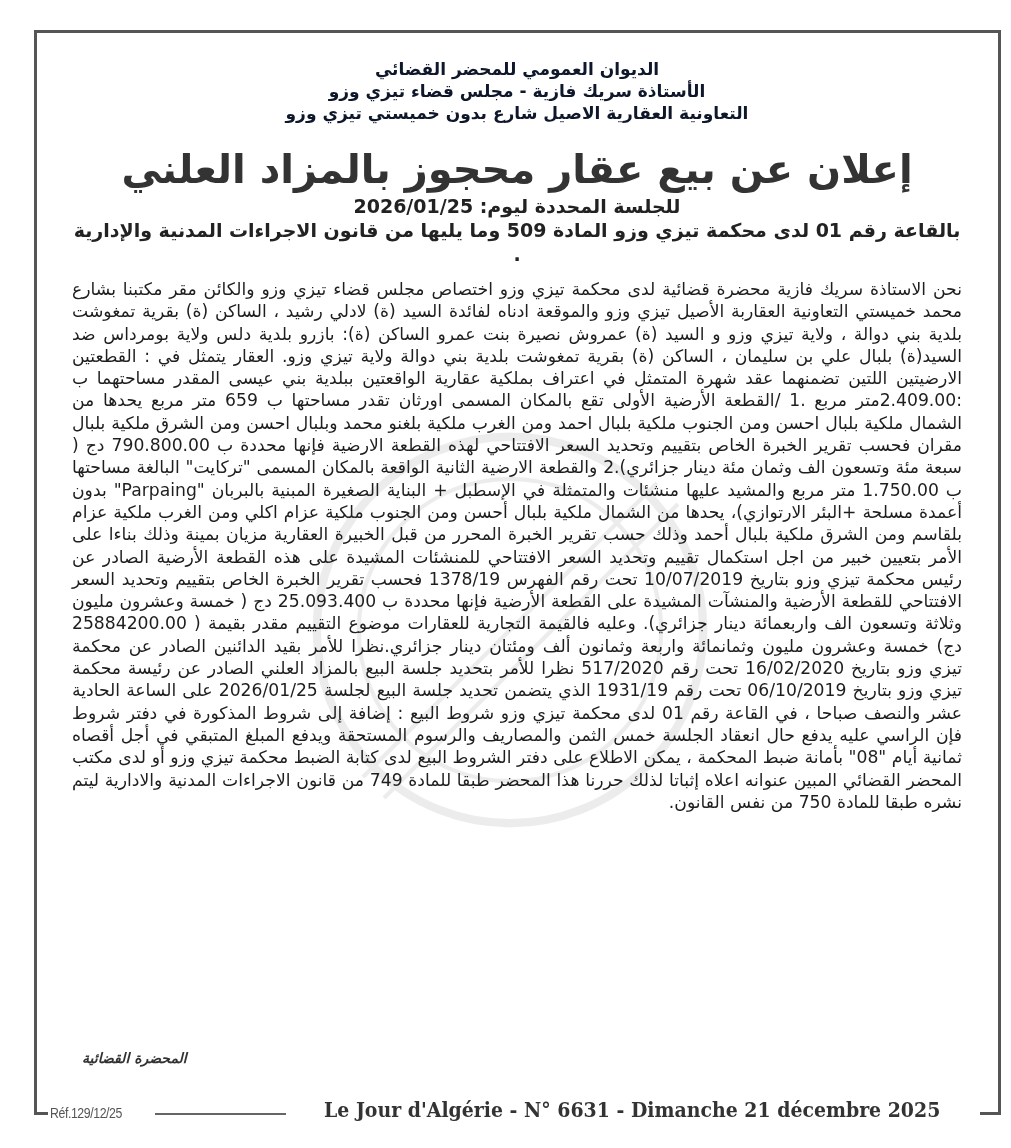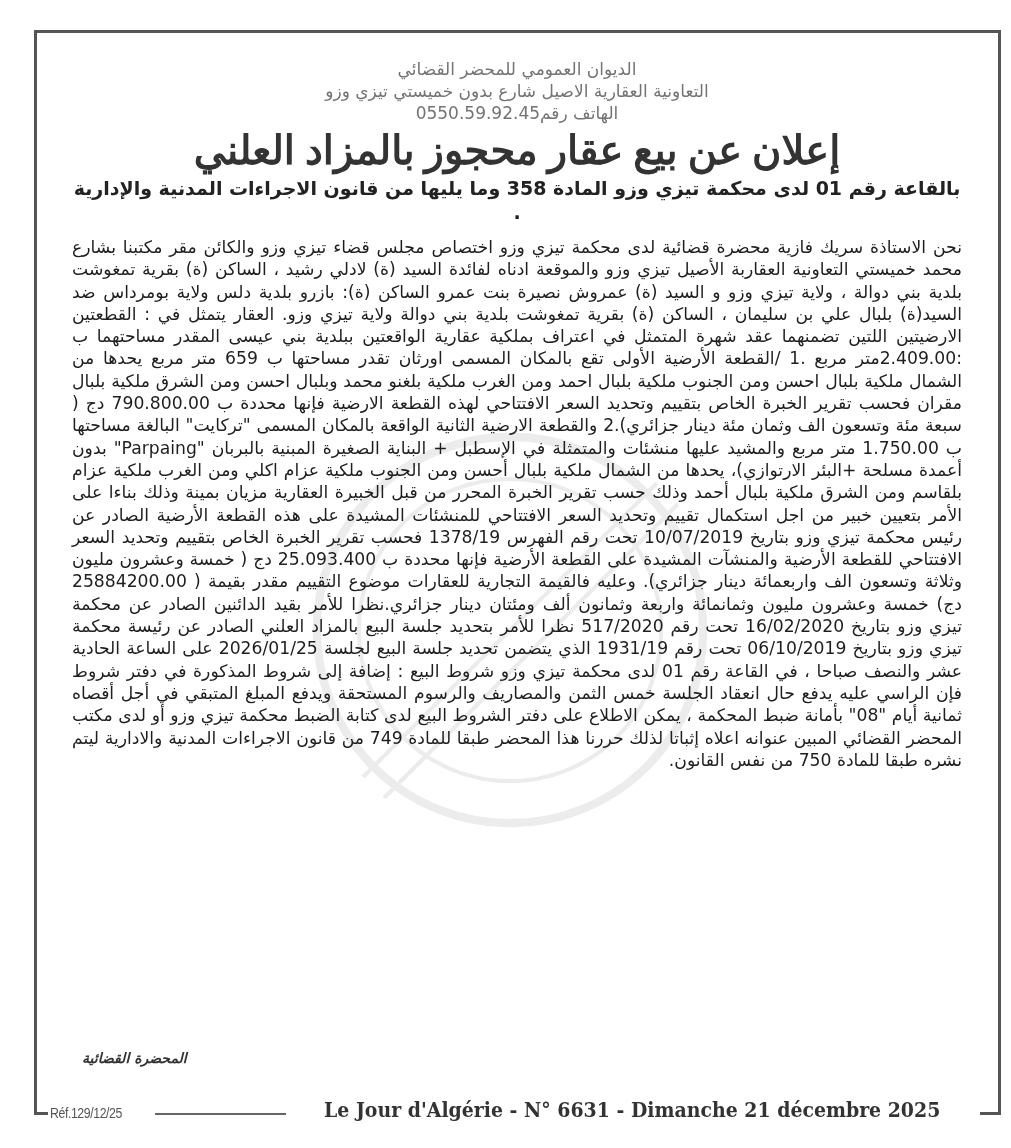--- a/index.html
+++ b/index.html
@@ -83,34 +83,34 @@
       position: absolute;
       left: 72px;
       top: 58px;
       width: 890px;
       direction: rtl;
       text-align: center;
     }
     .hdr {
       font-size: 17px;
       line-height: 22px;
-      color: #737373;
+      color: #0f172a;
       letter-spacing: 0.5px;
+      font-weight: bold;
     }
     .hdr.phone {
       font-size: 17px;
     }
     .title {
       font-size: 40px;
       font-weight: bold;
       line-height: 50px;
       color: #333;
-      margin-top: 2px;
+      margin-top: 20px;
       letter-spacing: 1px;
-      font-family: Liberation Serif, serif;
     }
     .sub {
       font-size: 19px;
       font-weight: bold;
       line-height: 24px;
       color: #222;
     }
     .body-text {
       margin-top: 12px;
       text-align: justify;
@@ -148,28 +148,30 @@
 
 <svg class="watermark" viewBox="0 0 100 100">
   <circle cx="50" cy="50" r="46" fill="none" stroke="#000" stroke-width="2"></circle>
   <circle cx="50" cy="50" r="36" fill="none" stroke="#000" stroke-width="1"></circle>
   <line x1="15" y1="85" x2="85" y2="15" stroke="#000" stroke-width="1"></line>
   <line x1="20" y1="90" x2="90" y2="20" stroke="#000" stroke-width="1"></line>
 </svg>
 
 <div class="content">
   <div class="hdr">الديوان العمومي للمحضر القضائي</div>
+  <div class="hdr">الأستاذة سريك فازية - مجلس قضاء تيزي وزو</div>
   <div class="hdr">التعاونية العقارية الاصيل شارع بدون خميستي تيزي وزو</div>
-  <div class="hdr phone">
-    <span>الهاتف رقم</span><span class="ltr">0550.59.92.45</span>
-  </div>
 
   <div class="title">إعلان عن بيع عقار محجوز بالمزاد العلني</div>
 
-  <div class="sub">بالقاعة رقم 01 لدى محكمة تيزي وزو المادة 358 وما يليها من قانون الاجراءات المدنية والإدارية .</div>
+  <div class="sub">
+    <span>للجلسة المحددة ليوم:</span>
+    <span class="ltr">2026/01/25</span>
+  </div>
+  <div class="sub">بالقاعة رقم 01 لدى محكمة تيزي وزو المادة 509 وما يليها من قانون الاجراءات المدنية والإدارية .</div>
 
   <div class="body-text">
     <p>نحن الاستاذة سريك فازية محضرة قضائية لدى محكمة تيزي وزو اختصاص مجلس قضاء تيزي وزو والكائن مقر مكتبنا بشارع محمد خميستي التعاونية العقاربة الأصيل تيزي وزو والموقعة ادناه لفائدة السيد (ة) لادلي رشيد ، الساكن (ة) بقرية تمغوشت بلدية بني دوالة ، ولاية تيزي وزو و السيد (ة) عمروش نصيرة بنت عمرو الساكن (ة): بازرو بلدية دلس ولاية بومرداس ضد السيد(ة) بلبال علي بن سليمان ، الساكن (ة) بقرية تمغوشت بلدية بني دوالة ولاية تيزي وزو. العقار يتمثل في : القطعتين الارضيتين اللتين تضمنهما عقد شهرة المتمثل في اعتراف بملكية عقارية الواقعتين ببلدية بني عيسى المقدر مساحتهما ب :2.409.00متر مربع .1 /القطعة الأرضية الأولى تقع بالمكان المسمى اورثان تقدر مساحتها ب 659 متر مربع يحدها من الشمال ملكية بلبال احسن ومن الجنوب ملكية بلبال احمد ومن الغرب ملكية بلغنو محمد وبلبال احسن ومن الشرق ملكية بلبال مقران فحسب تقرير الخبرة الخاص بتقييم وتحديد السعر الافتتاحي لهذه القطعة الارضية فإنها محددة ب 790.800.00 دج ( سبعة مئة وتسعون الف وثمان مئة دينار جزائري).2 والقطعة الارضية الثانية الواقعة بالمكان المسمى "تركايت" البالغة مساحتها ب 1.750.00 متر مربع والمشيد عليها منشئات والمتمثلة في الإسطبل + البناية الصغيرة المبنية بالبربان "Parpaing" بدون أعمدة مسلحة +البئر الارتوازي)، يحدها من الشمال ملكية بلبال أحسن ومن الجنوب ملكية عزام اكلي ومن الغرب ملكية عزام بلقاسم ومن الشرق ملكية بلبال أحمد وذلك حسب تقرير الخبرة المحرر من قبل الخبيرة العقارية مزيان بمينة وذلك بناءا على الأمر بتعيين خبير من اجل استكمال تقييم وتحديد السعر الافتتاحي للمنشئات المشيدة على هذه القطعة الأرضية الصادر عن رئيس محكمة تيزي وزو بتاريخ 10/07/2019 تحت رقم الفهرس 1378/19 فحسب تقرير الخبرة الخاص بتقييم وتحديد السعر الافتتاحي للقطعة الأرضية والمنشآت المشيدة على القطعة الأرضية فإنها محددة ب 25.093.400 دج ( خمسة وعشرون مليون وثلاثة وتسعون الف واربعمائة دينار جزائري). وعليه فالقيمة التجارية للعقارات موضوع التقييم مقدر بقيمة ( 25884200.00 دج) خمسة وعشرون مليون وثمانمائة واربعة وثمانون ألف ومئتان دينار جزائري.نظرا للأمر بقيد الدائنين الصادر عن محكمة تيزي وزو بتاريخ 16/02/2020 تحت رقم 517/2020 نظرا للأمر بتحديد جلسة البيع بالمزاد العلني الصادر عن رئيسة محكمة تيزي وزو بتاريخ 06/10/2019 تحت رقم 1931/19 الذي يتضمن تحديد جلسة البيع لجلسة 2026/01/25 على الساعة الحادية عشر والنصف صباحا ، في القاعة رقم 01 لدى محكمة تيزي وزو شروط البيع : إضافة إلى شروط المذكورة في دفتر شروط فإن الراسي عليه يدفع حال انعقاد الجلسة خمس الثمن والمصاريف والرسوم المستحقة ويدفع المبلغ المتبقي في أجل أقصاه ثمانية أيام "08" بأمانة ضبط المحكمة ، يمكن الاطلاع على دفتر الشروط البيع لدى كتابة الضبط محكمة تيزي وزو أو لدى مكتب المحضر القضائي المبين عنوانه اعلاه إثباتا لذلك حررنا هذا المحضر طبقا للمادة 749 من قانون الاجراءات المدنية والادارية ليتم نشره طبقا للمادة 750 من نفس القانون.</p>
   </div>
 </div>
 
 <div class="signature">المحضرة القضائية</div>
 
 <div class="footer-ref">Réf.129/12/25</div>
 <div class="footer-rule"></div>

